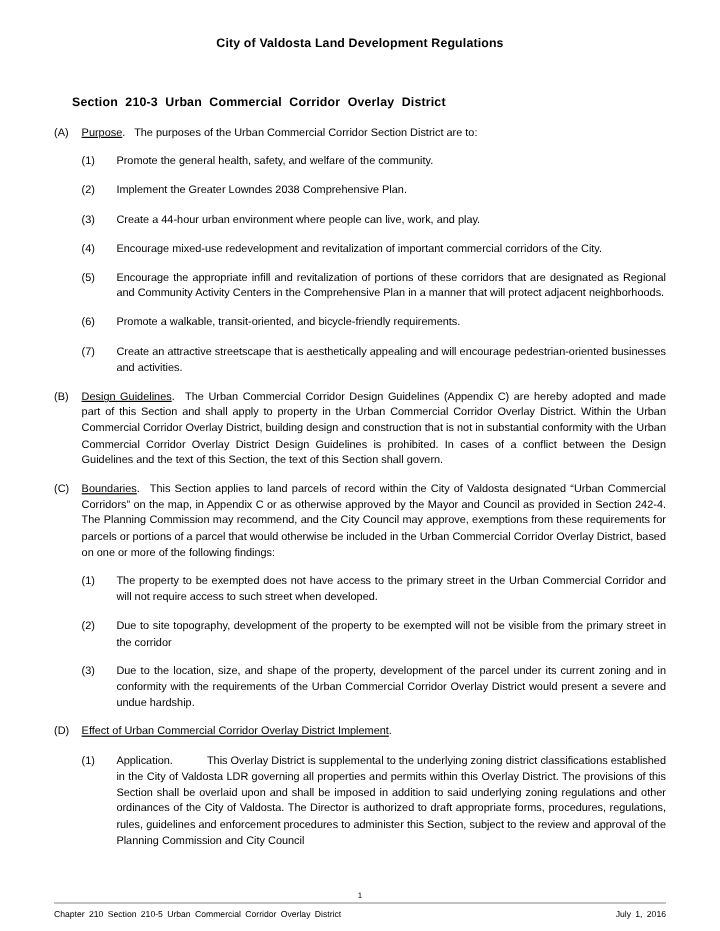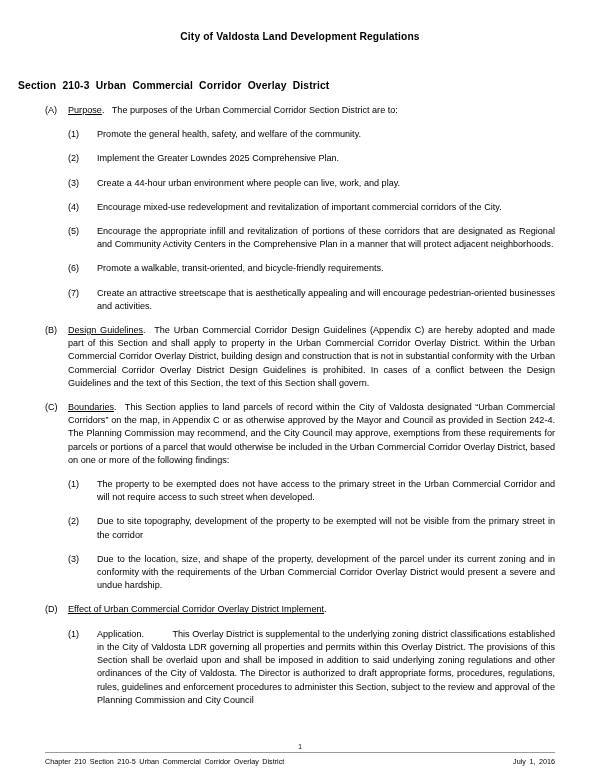--- a/index.html
+++ b/index.html
@@ -28,21 +28,21 @@
     font-size: 10.3px;
     letter-spacing: 0.12px;
     margin: 0;
     padding-top: 31px;
   }
   .section-heading {
     font-weight: bold;
     font-size: 10.3px;
     margin: 0;
     padding-top: 38px;
-    padding-left: 18px;
+    padding-left: 60px;
     word-spacing: 3.2px;
     letter-spacing: 0.15px;
   }
   .content {
     padding-left: 45px;
     padding-right: 45px;
     padding-top: 13px;
   }
   
   .item-l1 {
@@ -145,21 +145,21 @@
       <span class="body"><span class="u">Purpose</span><span>.</span><span class="lead-gap"></span> <span>The purposes of the Urban Commercial Corridor Section District are to:</span></span>
     </div>
 
     <div class="sublist">
       <div class="item-l2">
         <span class="marker">(1)</span>
         <span class="body">Promote the general health, safety, and welfare of the community.</span>
       </div>
       <div class="item-l2">
         <span class="marker">(2)</span>
-        <span class="body">Implement the Greater Lowndes 2025 Comprehensive Plan.</span>
+        <span class="body">Implement the Greater Lowndes 2038 Comprehensive Plan.</span>
       </div>
       <div class="item-l2">
         <span class="marker">(3)</span>
         <span class="body">Create a 44-hour urban environment where people can live, work, and play.</span>
       </div>
       <div class="item-l2">
         <span class="marker">(4)</span>
         <span class="body">Encourage mixed-use redevelopment and revitalization of important commercial corridors of the City.</span>
       </div>
       <div class="item-l2">

